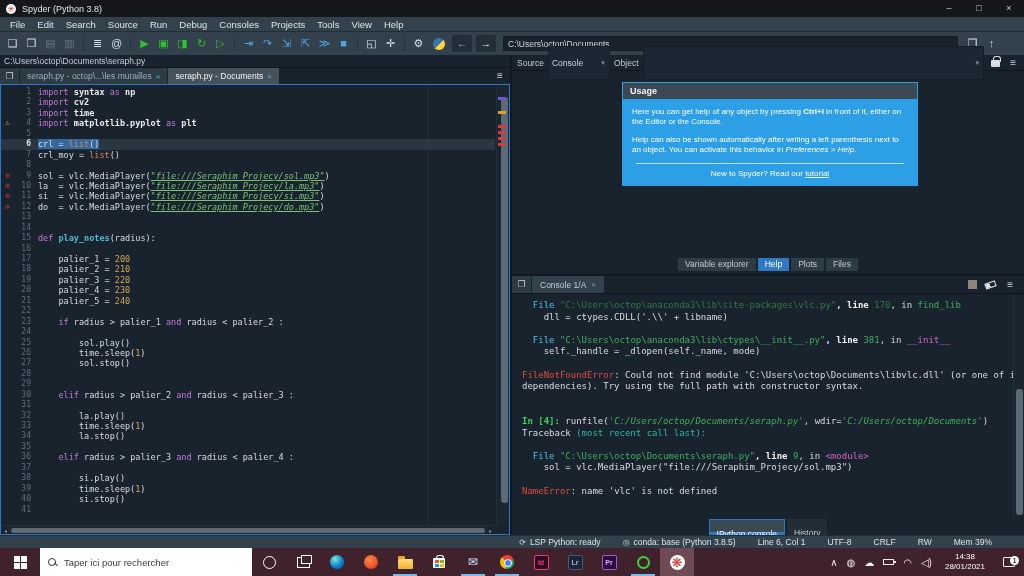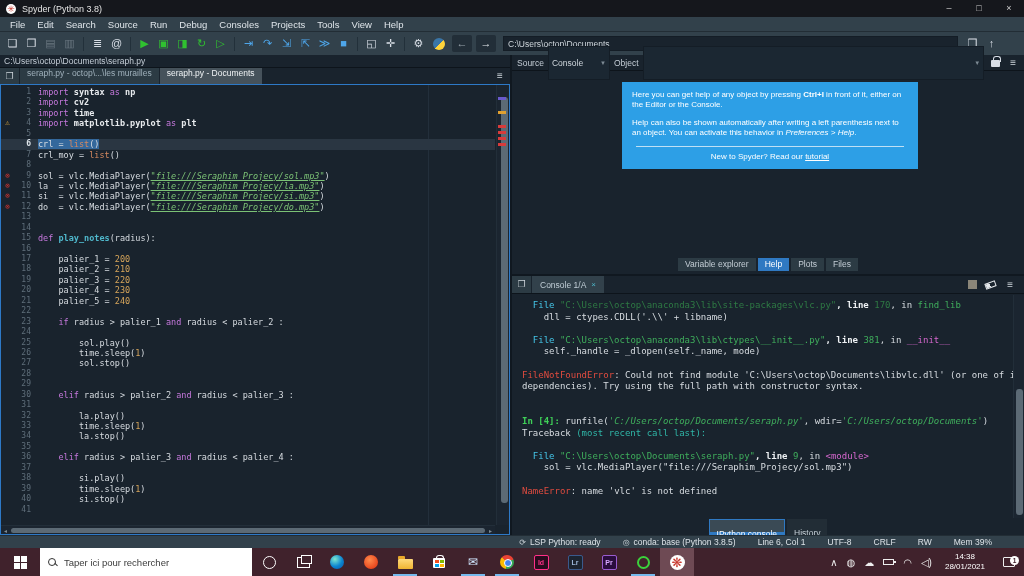--- a/index.html
+++ b/index.html
@@ -26,21 +26,21 @@
 
   
   .main { position:absolute; top:55px; left:0; right:0; bottom:41px; background:#101820; }
   .editor-col { position:absolute; left:0; top:0; width:510px; height:100%; }
   .right-col { position:absolute; left:512px; right:0; top:0; height:100%; }
 
   
   .crumb { height:13px; background:#19232D; font-size:8.5px; color:#c4cdd6; padding:1px 4px; border-bottom:1px solid #0d141b; }
   .tabbar { height:16px; background:#19232D; display:flex; align-items:stretch; }
   .corner-btn { width:20px; text-align:center; font-size:9px; line-height:16px; color:#cfd6dc; background:#2c3b44; border-right:1px solid #19232D; }
-  .etab { display:flex; align-items:center; gap:4px; font-size:8.5px; padding:0 7px; background:#2c3b44; color:#9fb0bb; border-right:1px solid #19232D;flex-direction:column; }
+  .etab { display:flex; align-items:center; gap:4px; font-size:8.5px; padding:0 7px; background:#2c3b44; color:#9fb0bb; border-right:1px solid #19232D; }
   .etab.active { background:#46525b; color:#f0f3f5; }
   .etab .x { color:#4db6c8; font-size:8px; }
   .tab-menu { margin-left:auto; width:20px; text-align:center; font-size:10px; line-height:16px; color:#cfd6dc; }
 
   
   .editor-body { position:absolute; top:29px; left:0; right:0; bottom:0; background:#19232D; border:1px solid #2d79c7; overflow:hidden; }
   .code-wrap { position:absolute; top:2px; left:0; right:14px; bottom:9px; }
   .edge { position:absolute; top:0; bottom:9px; left:427px; width:1px; background:#232f3b; }
   .code-row { display:flex; height:10.45px; line-height:10.45px; font-family:"DejaVu Sans Mono","Liberation Mono",monospace; font-size:8.5px; white-space:pre; }
   .code-row.hl { background:#2a3642; }
@@ -304,20 +304,21 @@
             <span class="arr">▼</span>
           </div>
           <span>Object</span>
           <div class="combo obj">
             <span class="arr">▼</span>
           </div>
           <div class="lock"></div>
           <div class="panel-menu">≡</div>
         </div>
         <div class="usage-card">
+          <div class="usage-head">Usage</div>
           <div class="usage-body">
             <p><span>Here you can get help of any object by pressing </span><span class="b">Ctrl+I</span><span> in front of it, either on the Editor or the Console.</span></p>
             <p><span>Help can also be shown automatically after writing a left parenthesis next to an object. You can activate this behavior in </span><span class="i">Preferences &gt; Help</span><span>.</span></p>
             <hr class="usage-hr">
             <div class="usage-foot">
               <span>New to Spyder? Read our </span><span class="lnk">tutorial</span>
             </div>
           </div>
         </div>
         <div class="help-tabs" id="helptabs">

